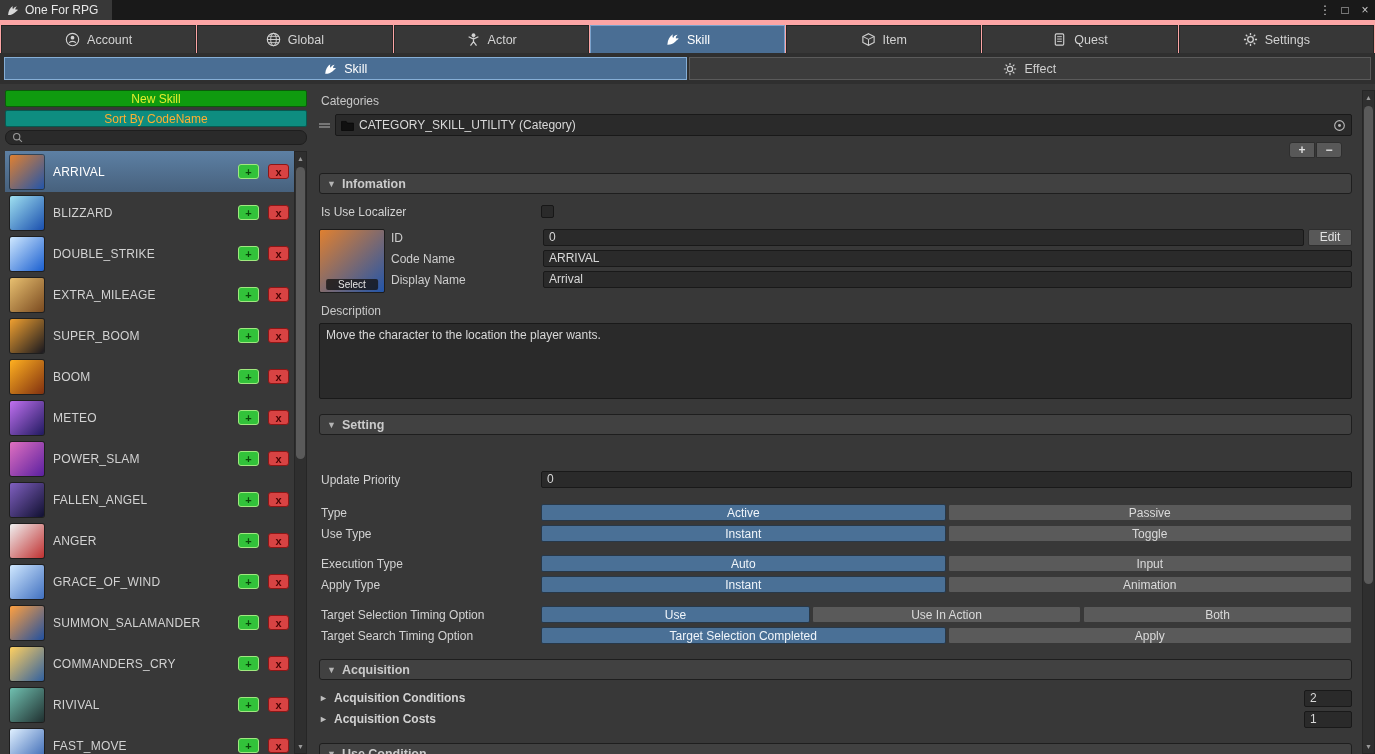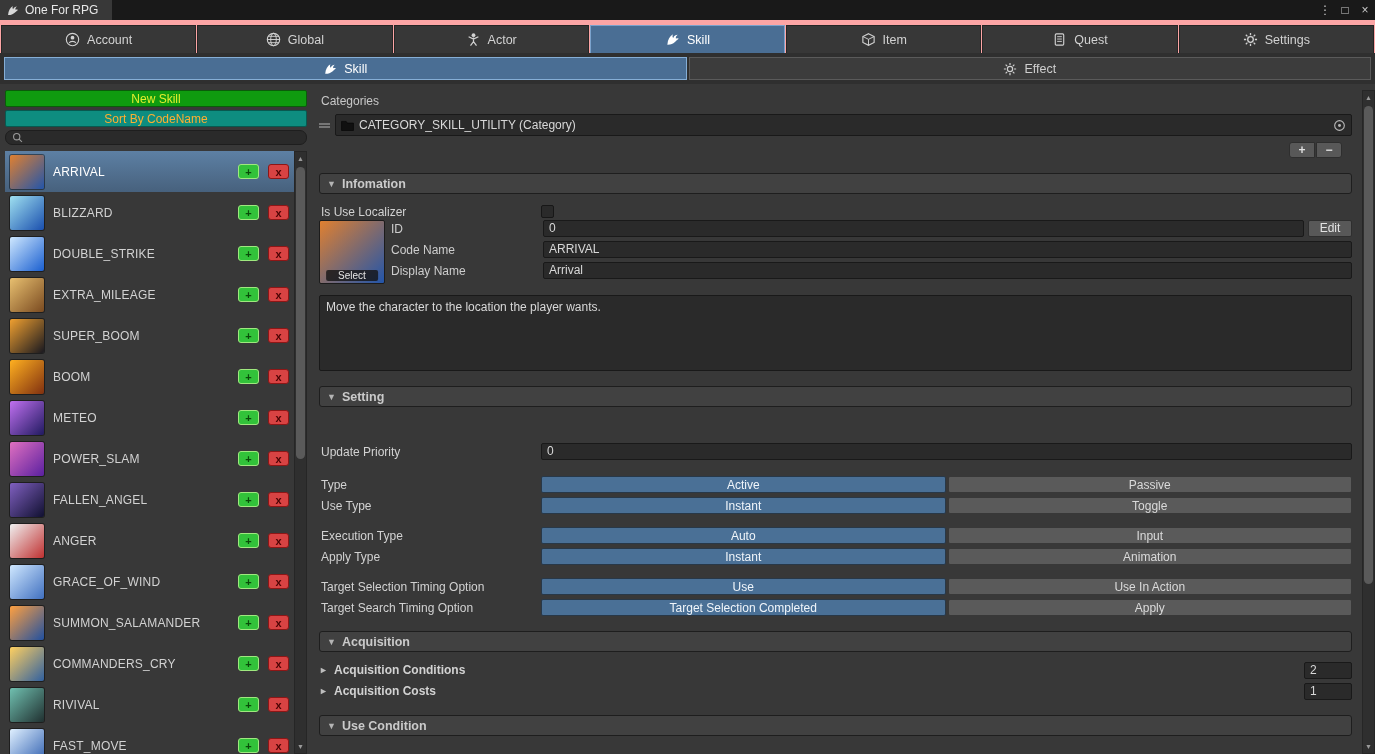--- a/index.html
+++ b/index.html
@@ -67,21 +67,21 @@
   .flex-spacer { flex:1; }
   .pm-bar { display:flex; justify-content:flex-end; gap:1px; margin:5px 10px 0 0; }
   .pm { width:26px; height:16px; background:#585858; border:1px solid #2e2e2e; color:#e0e0e0;
       text-align:center; line-height:14px; font-weight:bold; }
   .pm:first-child { border-radius:3px 0 0 3px; }
   .pm:last-child  { border-radius:0 3px 3px 0; }
   .sec { height:21px; background:#414141; border:1px solid #1e1e1e; border-radius:3px;
       display:flex; align-items:center; gap:6px; padding:0 7px; font-weight:bold; color:#cacaca;
       margin:15px 0 9px 0; font-size:12.5px; }
   .fold { font-size:9px; color:#b4b4b4; }
-  .row { display:flex; align-items:center; height:17px; }
+  .row { display:flex; align-items:center; height:17px; margin-bottom:9px; }
   .lbl { width:222px; flex:none; padding-left:2px; }
   .grow { flex:1; }
   .cb { width:13px; height:13px; background:#2a2a2a; border:1px solid #171717; border-radius:2px; }
   .id-block { display:flex; gap:6px; margin-bottom:11px; }
   .thumb { width:66px; height:64px; border:1px solid #1c1c1c; border-radius:2px; position:relative; flex:none; }
   .thumb .sel { position:absolute; bottom:2px; left:50%; transform:translateX(-50%);
       background:rgba(18,18,18,.78); color:#e6e6e6; font-size:10px; padding:0 12px; border-radius:2px; }
   .id-rows { flex:1; display:flex; flex-direction:column; gap:4px; }
   .idrow { display:flex; align-items:center; gap:4px; height:17px; }
   .idlbl { width:148px; flex:none; color:#cdcdcd; }
@@ -344,20 +344,21 @@
         <div class="idrow">
           <span class="idlbl">Code Name</span>
           <div class="field grow">ARRIVAL</div>
         </div>
         <div class="idrow">
           <span class="idlbl">Display Name</span>
           <div class="field grow">Arrival</div>
         </div>
       </div>
     </div>
+    <div class="desc-label">Description</div>
     <div class="desc field">Move the character to the location the player wants.</div>
 
     <div class="sec">
       <span class="fold">▼</span>
       <span>Setting</span>
     </div>
     <div class="row up-row">
       <span class="lbl">Update Priority</span>
       <div class="field grow">0</div>
     </div>
@@ -393,20 +394,21 @@
               <div class="opt">Animation</div>
             </div>
           </div>
         </div>
         <div class="tgroup">
           <div class="trow">
             <span class="lbl">Target Selection Timing Option</span>
             <div class="opts">
               <div class="opt selected">Use</div>
               <div class="opt">Use In Action</div>
+              <div class="opt">Both</div>
             </div>
           </div>
           <div class="trow">
             <span class="lbl">Target Search Timing Option</span>
             <div class="opts">
               <div class="opt selected">Target Selection Completed</div>
               <div class="opt">Apply</div>
             </div>
           </div>
         </div>

